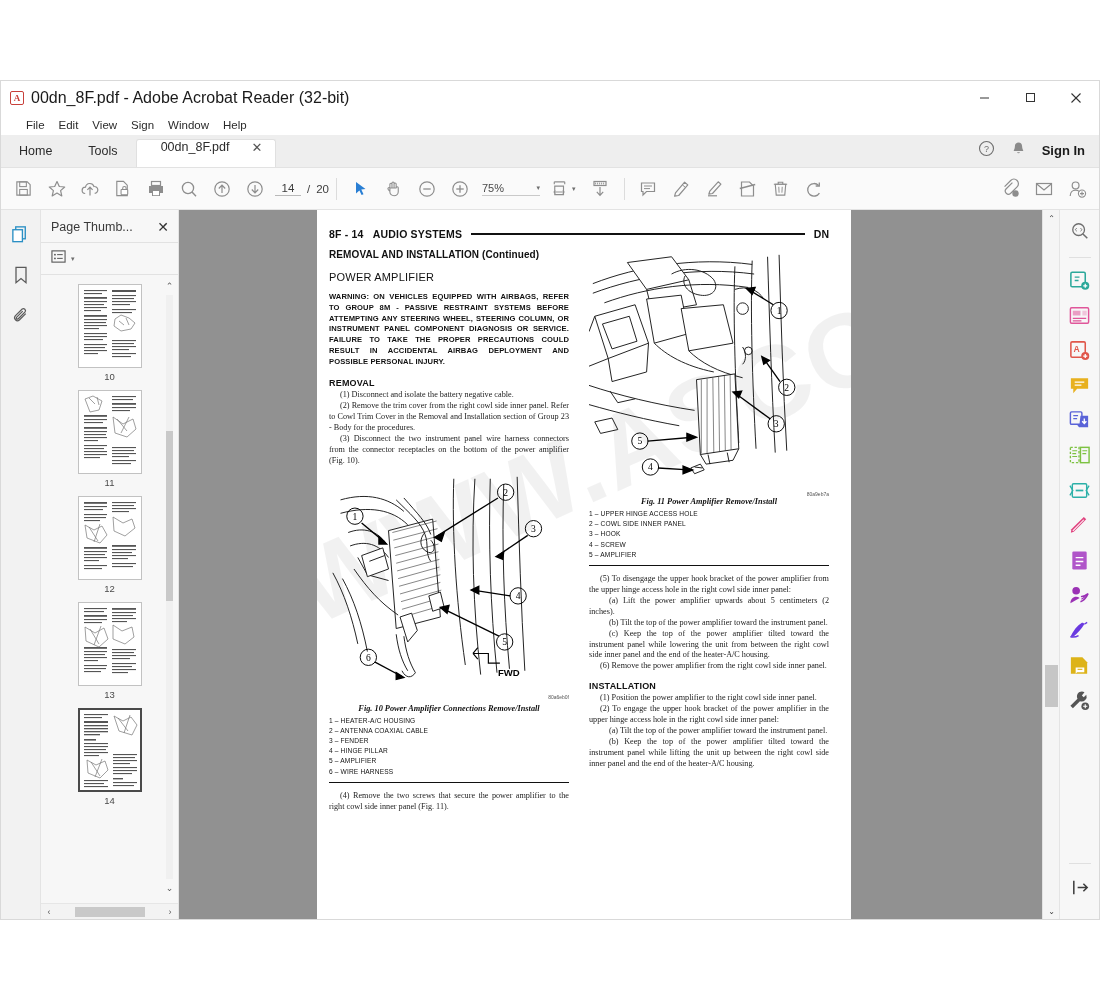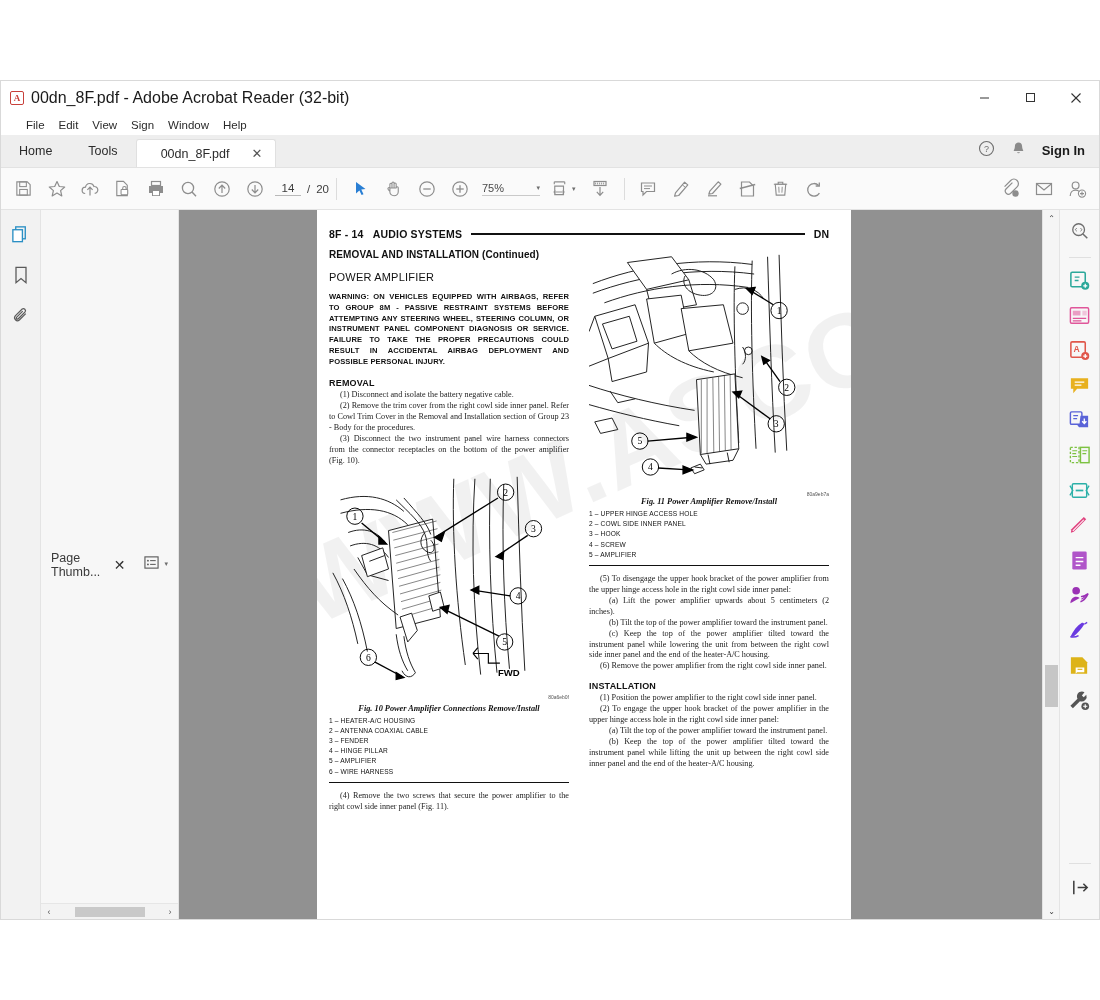--- a/index.html
+++ b/index.html
@@ -52,21 +52,21 @@
   .tabstrip {
     height: 33px; background: #eeeeee; display: flex; align-items: flex-end;
     flex: 0 0 33px; border-bottom: 1px solid #e2e2e2; position: relative;
   }
   .hometab, .toolstab {
     height: 33px; display: flex; align-items: center; justify-content: center;
     font-size: 12.5px; color: #2b2b2b; padding: 0 18px;
   }
   .hometab { min-width: 62px; }
   .doctab {
-    height: 28px; background: #ffffff; display: flex; align-items: center;
+    height: 28px; background: #ffffff; display: flex; align-items: flex-start;
     padding: 0 10px 0 22px; font-size: 12.5px; color: #2b2b2b;
     border-top-left-radius: 3px; border-top-right-radius: 3px;
     border: 1px solid #e0e0e0; border-bottom: none; min-width: 140px;
     justify-content: center; gap: 22px;
   }
   .doctab-close { font-size: 13px; color: #555; }
   .tabstrip-right {
     margin-left: auto; display: flex; align-items: center; height: 33px;
     padding-right: 14px; gap: 16px;
   }
@@ -108,21 +108,21 @@
     width: 40px; background: #f2f2f2; border-right: 1px solid #e4e4e4;
     display: flex; flex-direction: column; align-items: center;
     padding-top: 12px; gap: 17px; flex: 0 0 40px;
   }
   .rail-ico { width: 24px; height: 24px; display: flex; align-items: center; justify-content: center; color: #5a5a5a; }
   .rail-ico.active { color: #2a8fc4; }
 
   
   .thumbpanel {
     width: 138px; background: #f7f7f7; border-right: 1px solid #e4e4e4;
-    display: flex; flex: 0 0 138px; position: relative;
+    display: flex; flex-direction: column; flex: 0 0 138px; position: relative;
   }
   .thumbhead {
     display: flex; align-items: center; justify-content: space-between;
     padding: 9px 9px 7px 10px; border-bottom: 1px solid #e2e2e2;
   }
   .thumbtitle { font-size: 12.5px; color: #3a3a3a; }
   .thumbclose { font-size: 14px; color: #333; }
   .thumbtools {
     display: flex; align-items: center; gap: 5px; padding: 6px 10px;
     border-bottom: 1px solid #e2e2e2;

